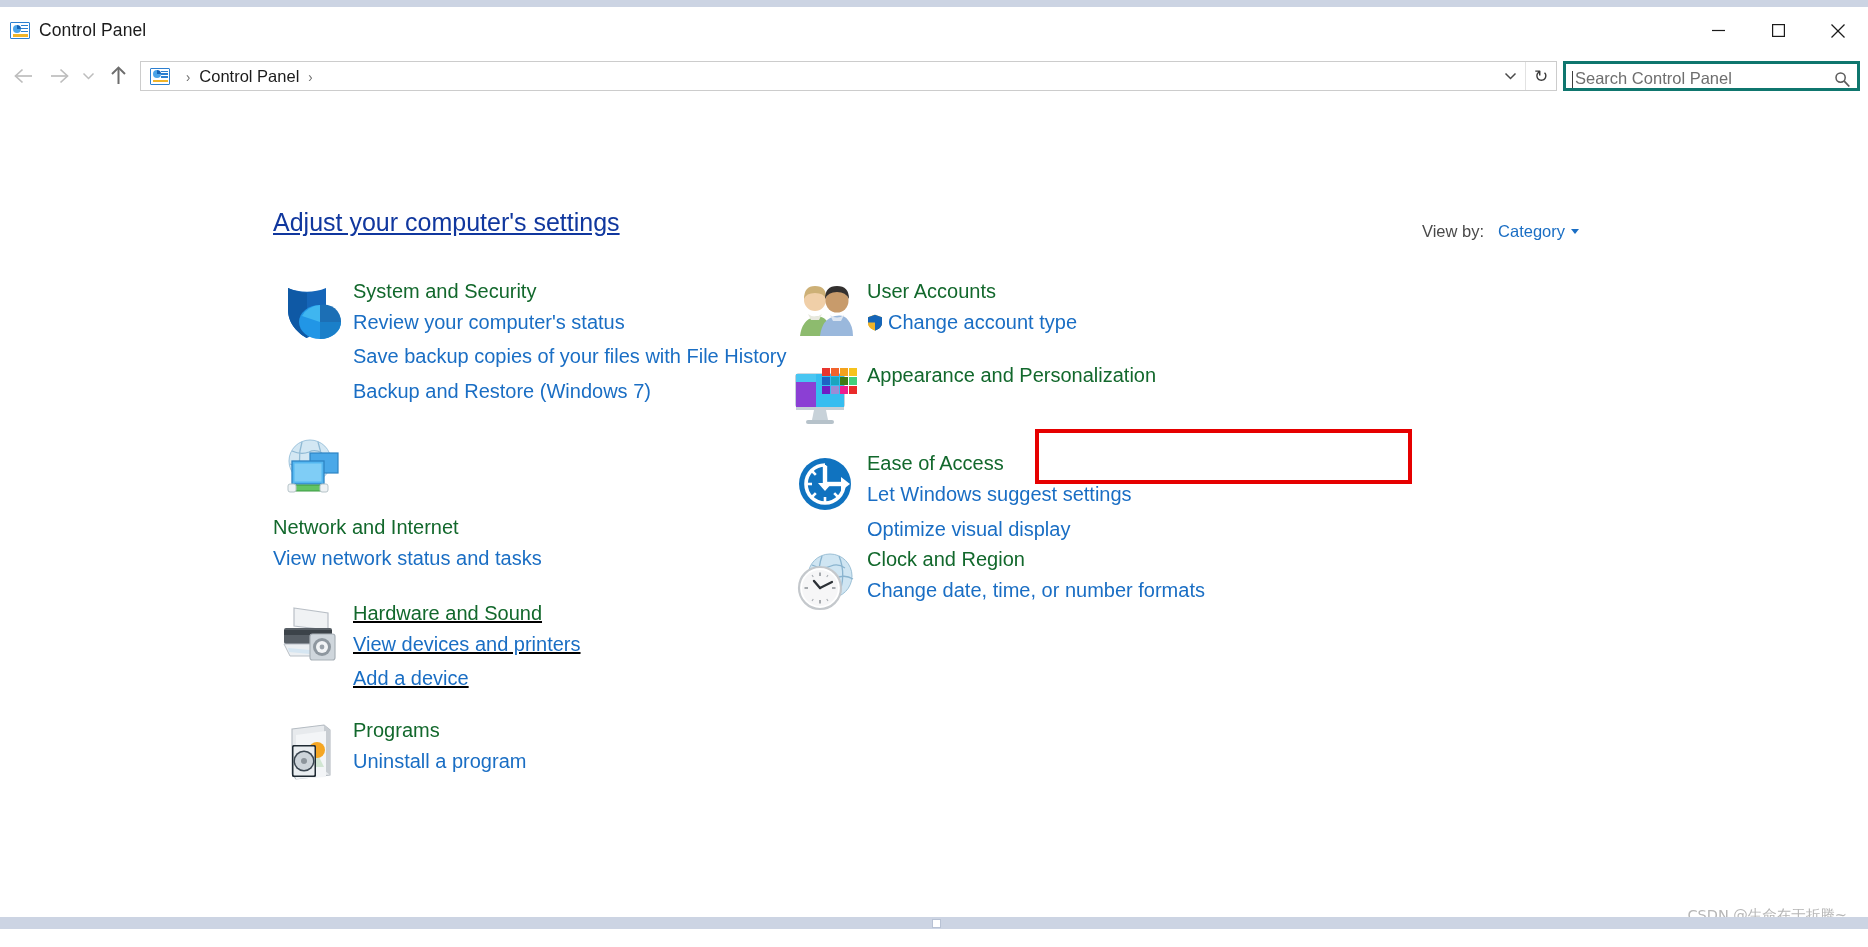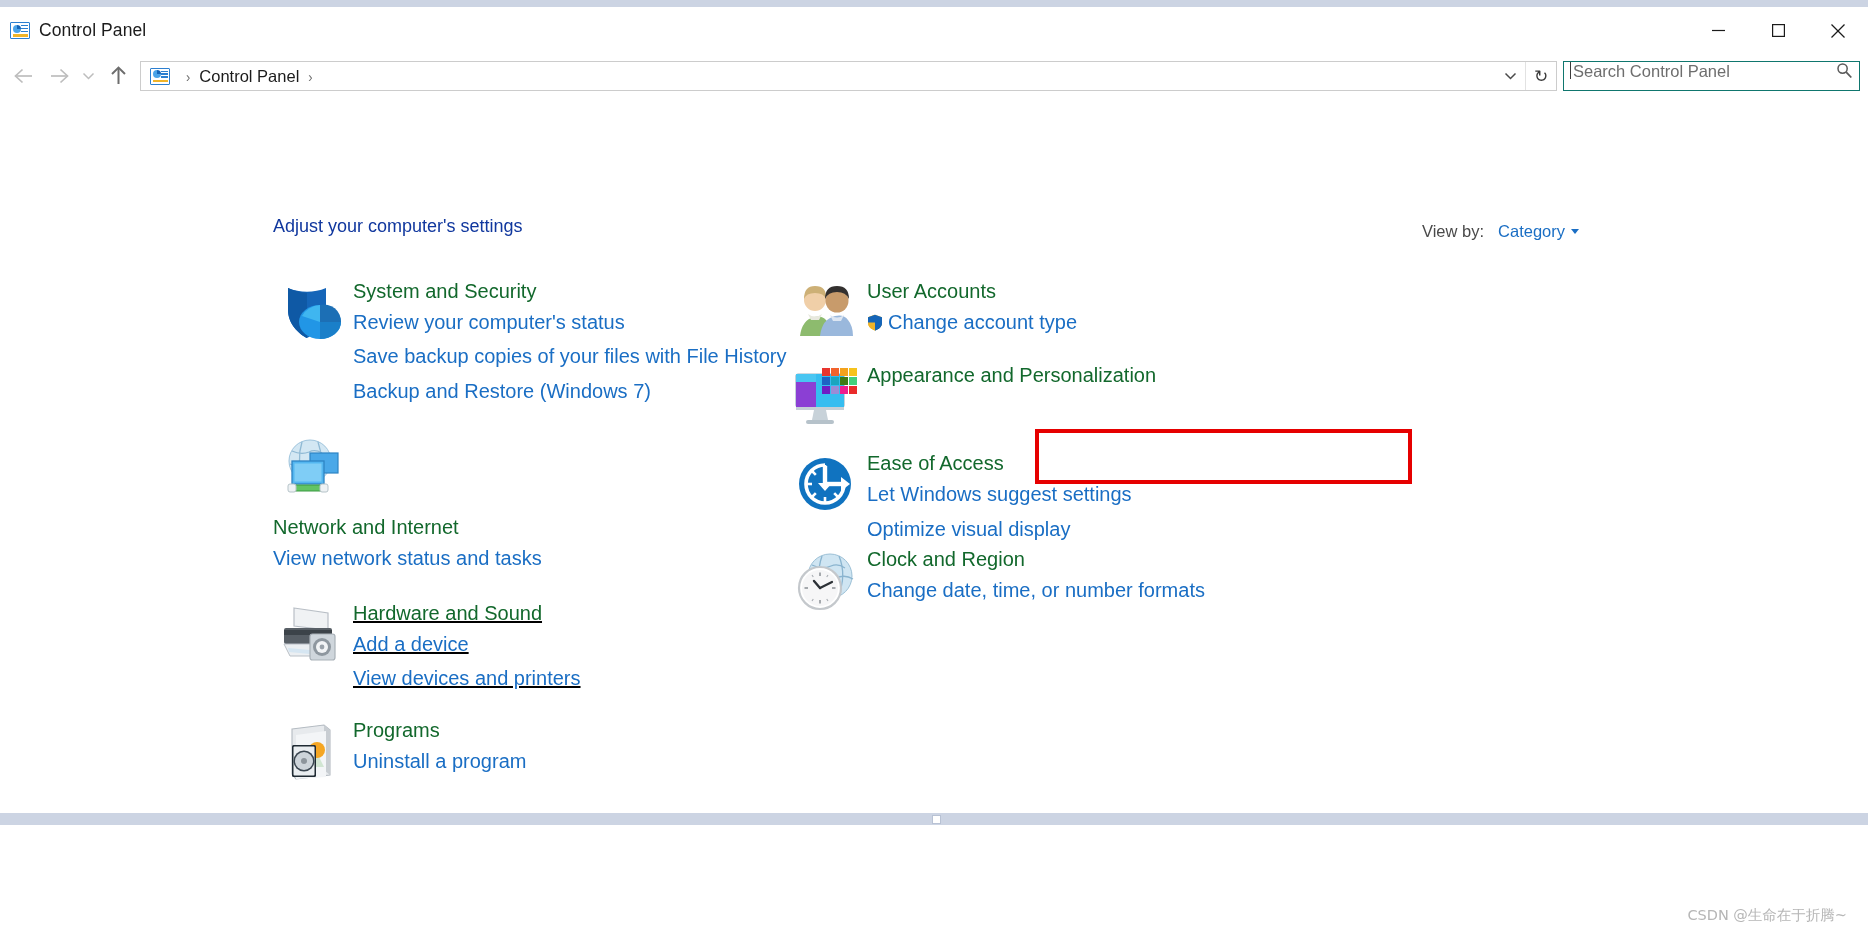--- a/index.html
+++ b/index.html
@@ -4,21 +4,21 @@
 <style>
   * { box-sizing: border-box; margin: 0; padding: 0; }
   html, body {
     width: 1868px; height: 947px;
     font-family: "Liberation Sans", sans-serif;
     background: #ffffff;
     overflow: hidden;
   }
 
   
-  #screen { position: relative; width: 1868px; height: 825px; background:#f9a8d4; }
+  #screen { position: relative; width: 1868px; height: 929px; background:#f9a8d4; }
   .edge-band-top {
     position:absolute; left:0; top:0; width:1868px; height:7px;
     background:#ccd4e3;
   }
   .edge-band-bottom {
     position:absolute; left:0; bottom:0; width:1868px; height:12px;
     background:#ccd4e3;
   }
   .edge-band-bottom .nub {
     position:absolute; left:932px; top:2px; width:9px; height:9px;
@@ -103,40 +103,41 @@
   .addr-dd {
     width:30px; height:100%; display:flex; align-items:center; justify-content:center;
   }
   .addr-refresh {
     width:31px; height:100%; display:flex; align-items:center; justify-content:center;
     border-left:1px solid #e2e2e2;
     font-size:17px; color:#3b3b3b;
   }
   .searchbox {
     width:297px; height:30px; margin-left:6px;
-    border:1px solid #0f766e; background:#ffffff;
-    display:flex; align-items:flex-start; padding-left:6px;
+    border:3px solid #0f766e; background:#ffffff;
+    display:flex; align-items:flex-end; padding-left:6px;
   }
   .search-caret {
     width:1px; height:17px; background:#3b3b3b; margin-right:2px;
   }
   .search-ph {
     font-size:16.5px; color:#6e6e6e; flex:1 1 auto;
   }
   .search-ico { width:30px; display:flex; align-items:center; justify-content:center; }
 
   
   .content {
     flex:1 1 auto; position:relative; background:#ffffff;
     overflow:hidden;
   }
   .page-title {
-    position:absolute; left:273px; top:118px;
-    font-size:18px; color:#10379e;
+    position:absolute; left:273px; top:110px;
+    font-size:25px; color:#10379e;
     white-space:nowrap;
+    text-decoration:underline;
   }
   .viewby {
     position:absolute; right:289px; top:124px;
     display:flex; align-items:baseline; gap:14px;
     font-size:16.5px; white-space:nowrap;
   }
   .viewby-label { color:#4a4a4a; }
   .viewby-value { color:#1a6ec4; }
   .viewby-arrow {
     display:inline-block; margin-left:6px;
@@ -354,22 +355,22 @@
               <path d="M4 40 L10 52 L40 52 L46 40 Z" fill="#eceff2" stroke="#b9bfc6" stroke-width="1"></path>
               <path d="M8 44 L30 46 L30 50 L9 48 Z" fill="#d6e6f2"></path>
               <rect x="30" y="30" width="25" height="26" rx="2.5" fill="#cfd6dc" stroke="#a9b1b8" stroke-width="1.2"></rect>
               <circle cx="42" cy="43" r="9" fill="#8e979f"></circle>
               <circle cx="42" cy="43" r="6" fill="#f2f4f6"></circle>
               <circle cx="42" cy="43" r="2.4" fill="#9aa2aa"></circle>
             </svg>
           </div>
           <div class="cat-body">
             <div class="cat-title">Hardware and Sound</div>
+            <div class="cat-link">View devices and printers</div>
             <div class="cat-link">Add a device</div>
-            <div class="cat-link">View devices and printers</div>
           </div>
         </div>
 
         <div class="cat">
           <div class="cat-icon">
             <svg width="66" height="60" viewBox="0 0 66 60">
               <path d="M12 8 L44 4 L50 9 L50 54 L16 58 L12 53 Z" fill="#e7eaed" stroke="#b4bbc2" stroke-width="1.1"></path>
               <path d="M44 4 L50 9 L50 54 L44 49 Z" fill="#c8cdd2"></path>
               <path d="M16 14 L46 10 L46 56 L16 58 Z" fill="#f3f5f7"></path>
               <path d="M20 46 L32 22 L44 46 Z" fill="#cde3cd" opacity="0.9"></path>

